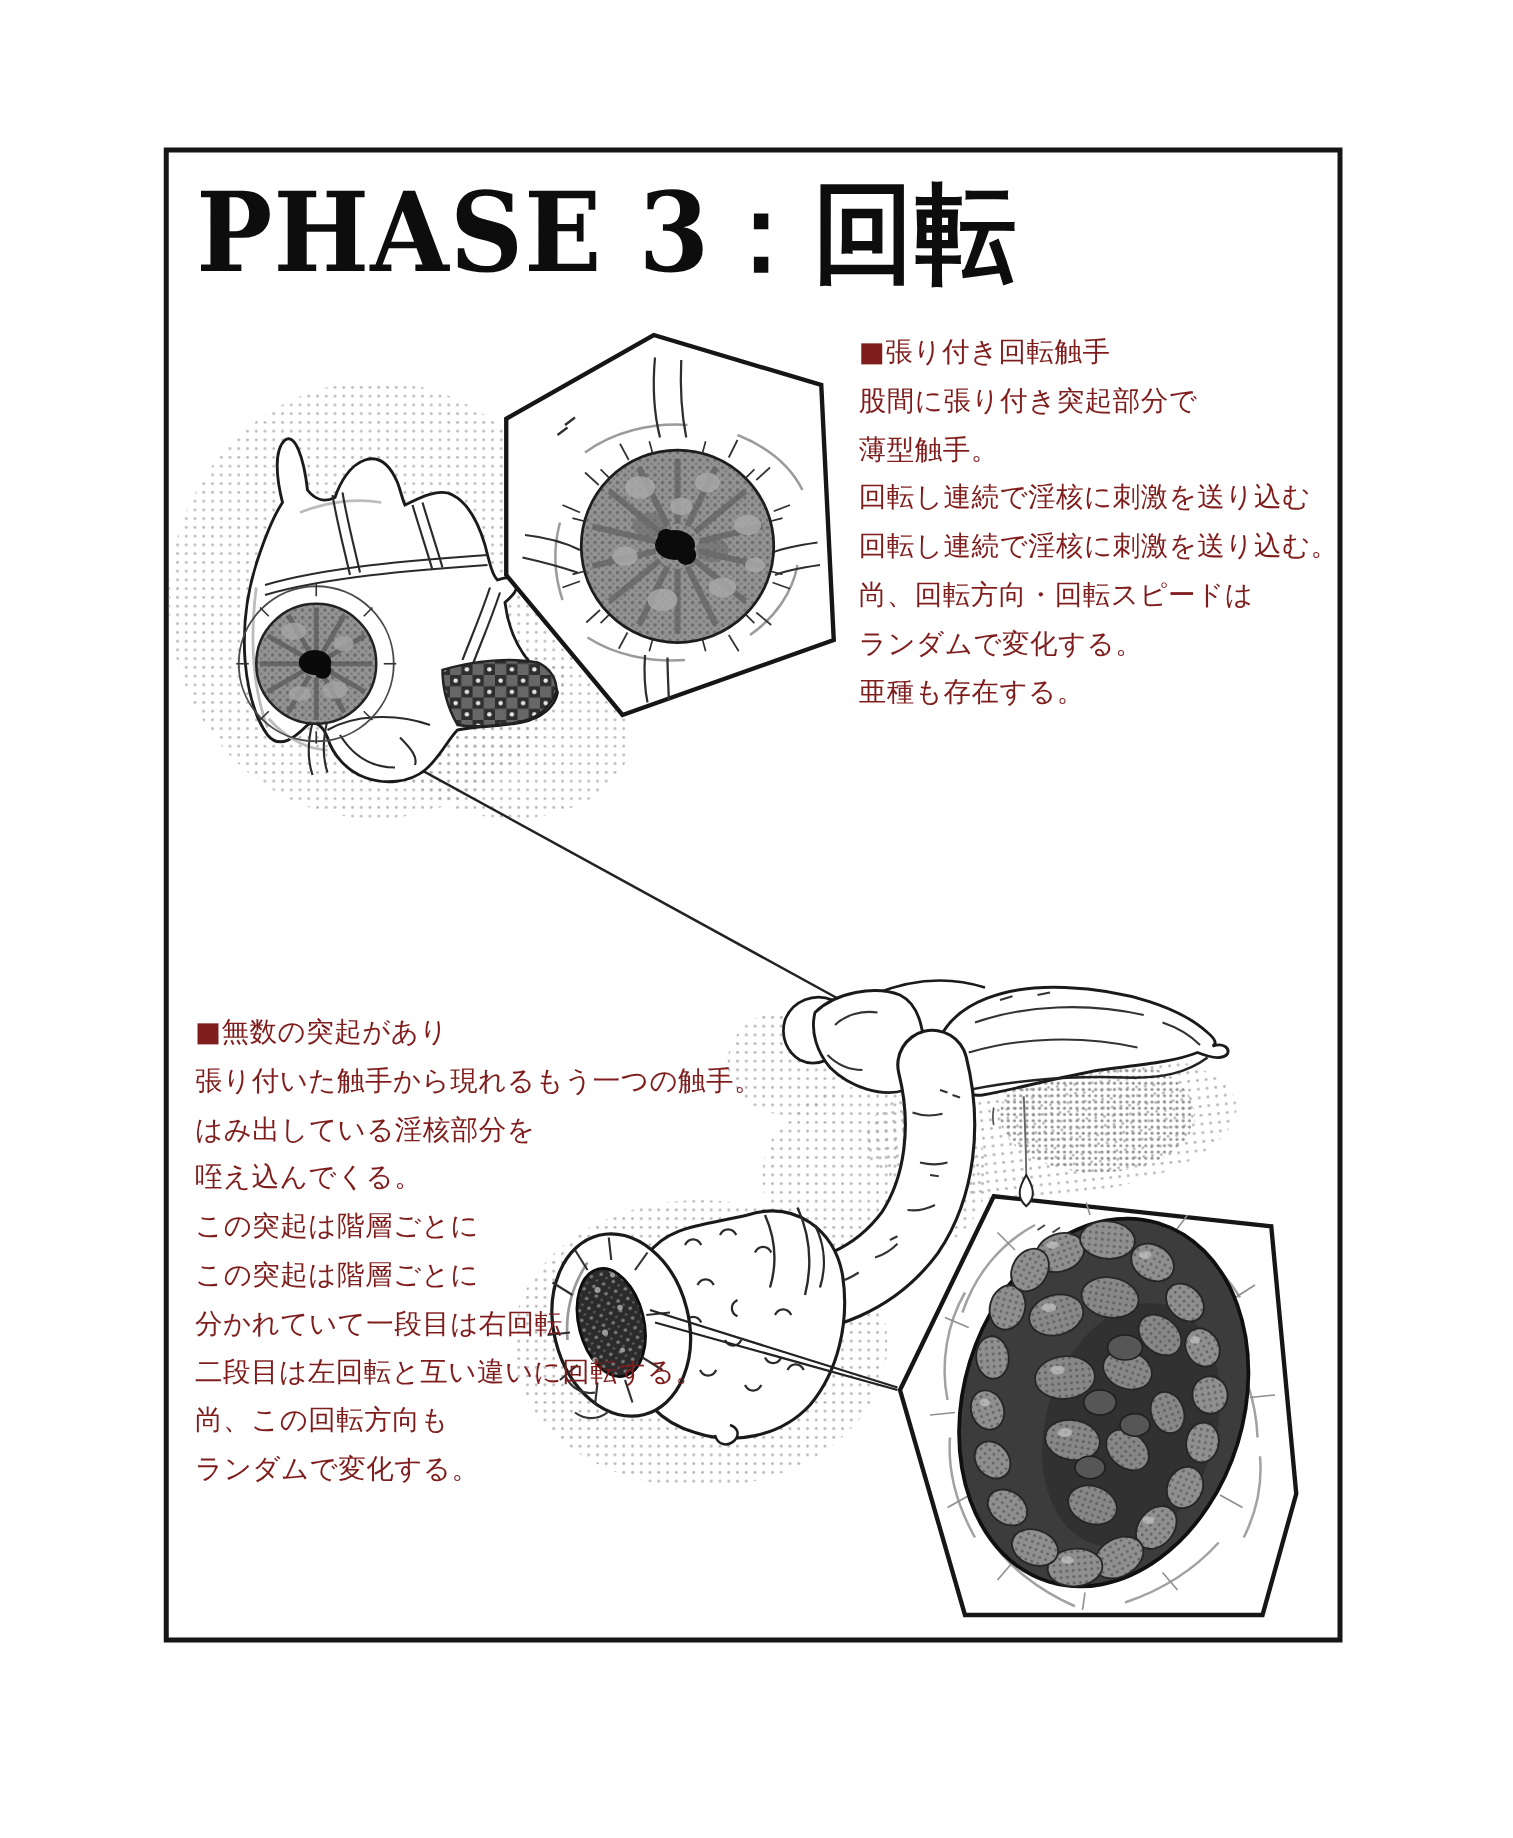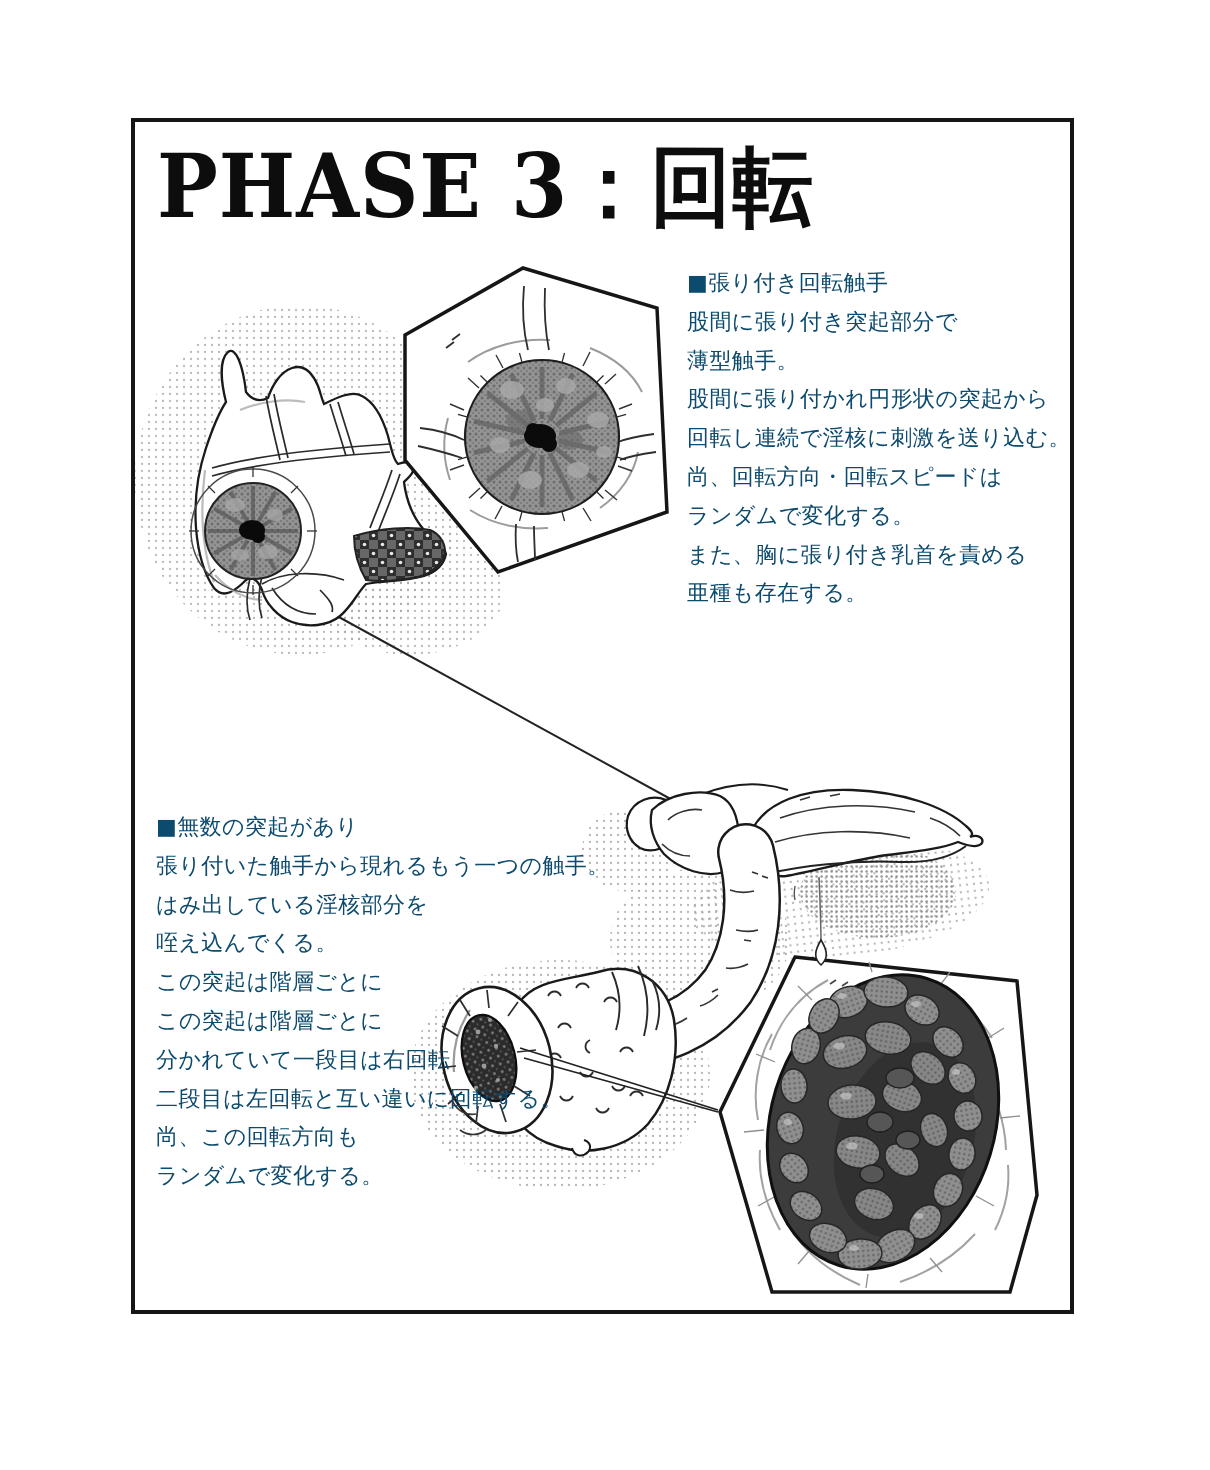--- a/index.html
+++ b/index.html
@@ -4,21 +4,21 @@
 <style>
   html,body{margin:0;padding:0;background:#ffffff;}
   body{width:1210px;height:1470px;position:relative;overflow:hidden;
        font-family:"DejaVu Serif","Liberation Serif",serif;}
   .frame{position:absolute;left:131px;top:118px;width:935px;height:1188px;
          border:4px solid #161616;}
   .art{position:absolute;left:0;top:0;}
   .title{position:absolute;left:157px;top:128px;margin:0;
          font-size:88px;font-weight:700;color:#0d0d0d;letter-spacing:1px;
          transform:scaleX(.92);transform-origin:left top;white-space:nowrap;}
-  .tblock{position:absolute;color:#0c4a6e;font-size:22px;white-space:nowrap;}
+  .tblock{position:absolute;color:#7f1d1d;font-size:22px;white-space:nowrap;}
   .tline{height:38.8px;line-height:38.8px;letter-spacing:.4px;}
   #sec-attach{left:687px;top:264px;}
   #sec-bite{left:156px;top:808px;}
 </style>
 </head>
 <body>
 
 <div class="frame"></div>
 
 <svg class="art" width="1210" height="1470" viewBox="0 0 1210 1470" xmlns="http://www.w3.org/2000/svg">
@@ -392,25 +392,24 @@
     </g>
   </g>
 </svg>
 
 <h1 class="title">PHASE 3：回転</h1>
 
 <div class="tblock" id="sec-attach">
   <div class="tline">■張り付き回転触手</div>
   <div class="tline">股間に張り付き突起部分で</div>
   <div class="tline">薄型触手。</div>
-  <div class="tline">股間に張り付かれ円形状の突起から</div>
+  <div class="tline">回転し連続で淫核に刺激を送り込む</div>
   <div class="tline">回転し連続で淫核に刺激を送り込む。</div>
   <div class="tline">尚、回転方向・回転スピードは</div>
   <div class="tline">ランダムで変化する。</div>
-  <div class="tline">また、胸に張り付き乳首を責める</div>
   <div class="tline">亜種も存在する。</div>
 </div>
 
 <div class="tblock" id="sec-bite">
   <div class="tline">■無数の突起があり</div>
   <div class="tline">張り付いた触手から現れるもう一つの触手。</div>
   <div class="tline">はみ出している淫核部分を</div>
   <div class="tline">咥え込んでくる。</div>
   <div class="tline">この突起は階層ごとに</div>
   <div class="tline">この突起は階層ごとに</div>

